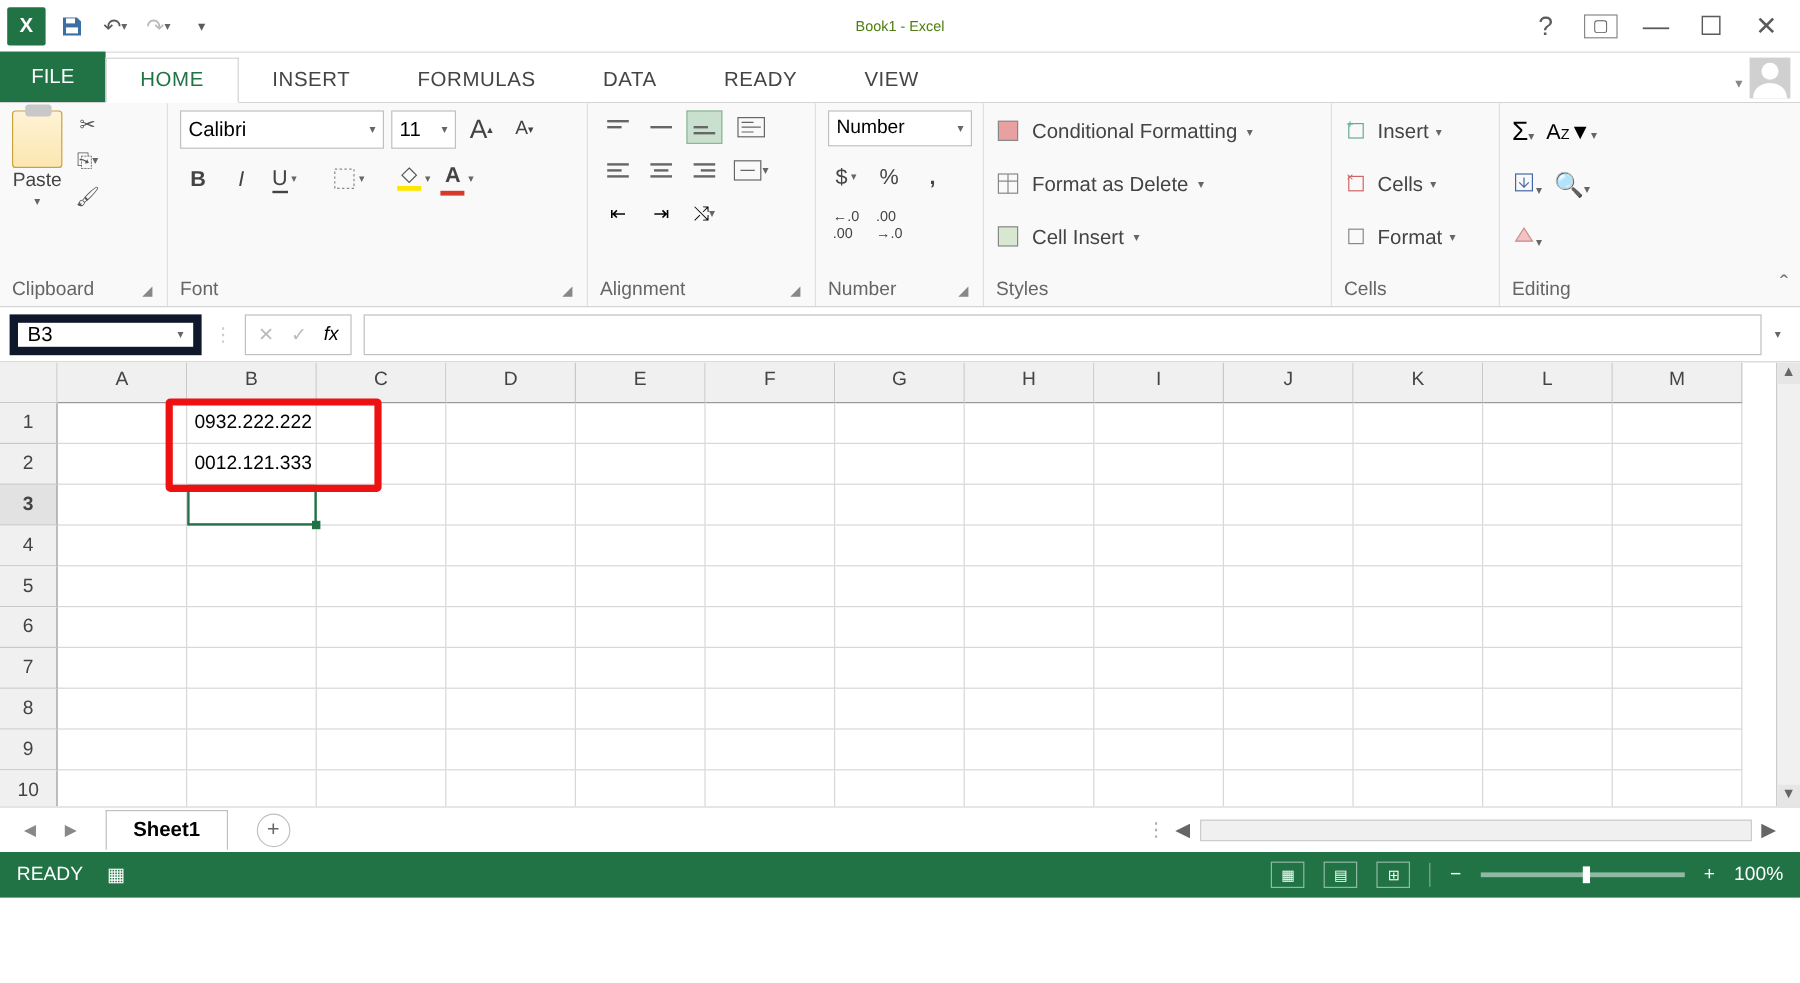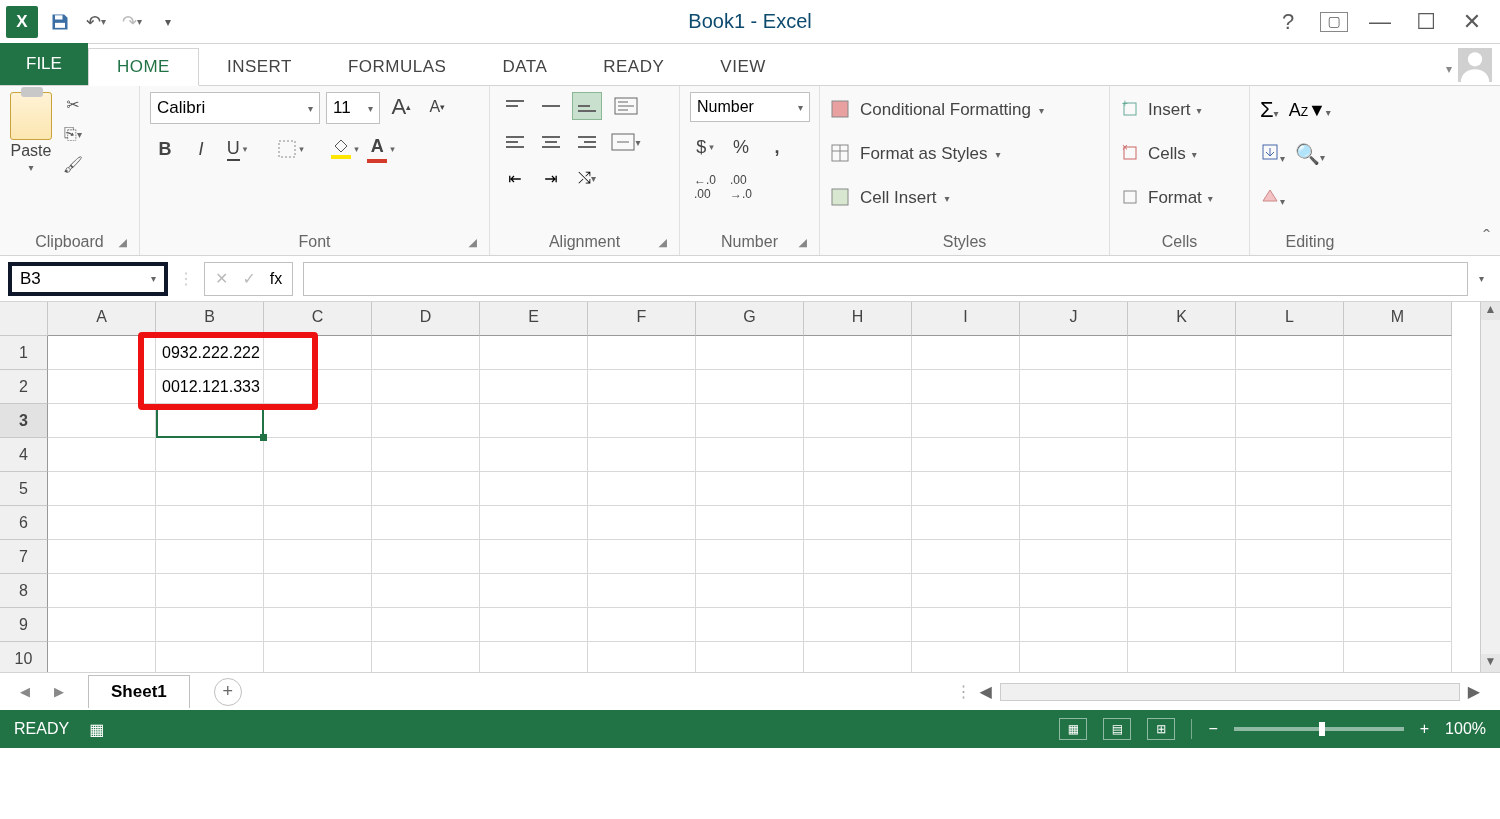--- a/index.html
+++ b/index.html
@@ -4,42 +4,42 @@
 <style>
   * { box-sizing: border-box; margin: 0; padding: 0; font-family: "Segoe UI", Tahoma, sans-serif; }
   body { width: 1500px; height: 819px; background: #fff; overflow: hidden; position: relative; }
 
   
   .title-bar { height: 44px; background: #fff; border-bottom: 1px solid #d4d4d4; display: flex; align-items: center; position: relative; }
   .title-left { display: flex; align-items: center; gap: 8px; padding-left: 6px; }
   .excel-logo { width: 32px; height: 32px; background: #217346; color: #fff; display: flex; align-items: center; justify-content: center; font-weight: bold; font-size: 17px; border-radius: 2px; }
   .qat-btn { width: 28px; height: 28px; display: flex; align-items: center; justify-content: center; color: #5a5a5a; font-size: 18px; }
   .qat-btn svg { fill: #5a5a5a; }
-  .title-center { position: absolute; left: 50%; transform: translateX(-50%); font-size: 20px; color: #0c4a6e; }
+  .title-center { position: absolute; left: 50%; transform: translateX(-50%); font-size: 12px; color: #4d7c0f; }
   .title-right { margin-left: auto; display: flex; align-items: center; gap: 18px; padding-right: 14px; }
   .win-btn { font-size: 22px; color: #5a5a5a; width: 28px; text-align: center; }
 
   
   .ribbon-tabs { height: 42px; background: #fff; display: flex; align-items: flex-end; border-bottom: 1px solid #d4d4d4; position: relative; }
   .tab-file { background: #217346; color: #fff; padding: 10px 26px; font-size: 17px; height: 42px; display: flex; align-items: center; }
   .tab { padding: 8px 28px 8px 28px; font-size: 17px; color: #444; letter-spacing: 0.5px; }
   .tab.active { background: #fff; border: 1px solid #d4d4d4; border-bottom: 1px solid #fff; color: #217346; margin-bottom: -1px; }
   .user-icon { position: absolute; right: 8px; top: 4px; width: 34px; height: 34px; background: #d0d0d0; }
   .share-dd { position:absolute; right:48px; top:18px; color:#888; font-size:12px;}
 
   
   .ribbon { height: 170px; background: #f9f9f9; border-bottom: 1px solid #d4d4d4; display: flex; }
   .group { border-right: 1px solid #e0e0e0; padding: 6px 10px 2px 10px; display: flex; flex-direction: column; position: relative; }
   .group-body { flex: 1; display: flex; gap: 8px; }
-  .group-label { text-align: center; font-size: 16px; color: #666; padding: 4px 0 2px 0; position: relative; }
+  .group-label { font-size: 16px; color: #666; padding: 4px 0 2px 0; position: relative; }
   .dlg-launch { position: absolute; right: 2px; bottom: 4px; font-size: 11px; color: #888; }
   .collapse-ribbon { position:absolute; right:10px; bottom:6px; font-size:20px; color:#777; }
 
   .col { display: flex; flex-direction: column; gap: 6px; align-items: flex-start; }
-  .row { display: flex; gap: 6px; }
+  .row { display: flex; gap: 6px; align-items: center; }
 
   .paste-big { display: flex; flex-direction: column; align-items: center; gap: 2px; }
   .paste-icon { width: 42px; height: 48px; border: 1px solid #c8a23a; background: linear-gradient(#fff3d6,#fce6b0); border-radius: 3px; position: relative; }
   .paste-icon::before { content:""; position:absolute; top:-6px; left:10px; width:22px; height:10px; background:#c8c8c8; border-radius:3px;}
   .paste-label { font-size: 16px; color: #444; }
   .mini { width: 26px; height: 24px; display: flex; align-items: center; justify-content: center; font-size: 16px; color: #555; }
 
   .font-name { width: 170px; height: 32px; border: 1px solid #c0c0c0; background: #fff; font-size: 17px; padding: 2px 6px; display:flex; align-items:center; justify-content:space-between;}
   .font-size { width: 54px; height: 32px; border: 1px solid #c0c0c0; background: #fff; font-size: 17px; padding: 2px 6px; display:flex; align-items:center; justify-content:space-between;}
   .dd-caret { font-size: 10px; color: #666; }
@@ -59,21 +59,21 @@
 
   .style-item { display:flex; align-items:center; gap:8px; font-size:17px; color:#444; height:36px;}
   .style-icon { width:22px; height:22px; }
 
   .cell-item { display:flex; align-items:center; gap:6px; font-size:17px; color:#444; height:36px;}
 
   .edit-row { display:flex; align-items:center; gap:10px; height:36px;}
 
   
   .fx-row { height: 46px; border-bottom: 1px solid #d4d4d4; display:flex; align-items:center; padding:6px 8px; gap:10px;}
-  .name-box { width:160px; height:34px; border:4px solid #0f172a; display:flex; align-items:center; justify-content:space-between; padding:0 8px; font-size:17px;}
+  .name-box { width:160px; height:34px; border:7px solid #0f172a; display:flex; align-items:center; justify-content:space-between; padding:0 8px; font-size:17px;}
   .fx-btn-group { display:flex; align-items:center; gap:14px; border:1px solid #c0c0c0; height:34px; padding:0 10px;}
   .fx-input { flex:1; height:34px; border:1px solid #c0c0c0; background:#fff; margin-right:24px;}
   .fx-expand { position:absolute; right:16px; }
 
   
   .grid-area { position: relative; height: 370px; overflow:hidden;}
   .grid { display:grid; grid-template-columns: 48px repeat(13, 108px); grid-auto-rows: 34px; }
   .corner { background:#f0f0f0; border-right:1px solid #c8c8c8; border-bottom:1px solid #c8c8c8;}
   .col-h { background:#f0f0f0; border-right:1px solid #c8c8c8; border-bottom:1px solid #999; text-align:center; font-size:16px; color:#444; line-height:30px;}
   .row-h { background:#f0f0f0; border-right:1px solid #999; border-bottom:1px solid #c8c8c8; text-align:center; font-size:16px; color:#444; line-height:34px;}
@@ -308,21 +308,21 @@
           </svg>
         <span>Conditional Formatting</span>
           <span class="dd-caret">▾</span>
       </div>
       <div class="style-item">
         <svg class="style-icon">
             <rect x="2" y="2" width="16" height="16" fill="none" stroke="#888"></rect>
             <line x1="2" y1="8" x2="18" y2="8" stroke="#888"></line>
             <line x1="10" y1="2" x2="10" y2="18" stroke="#888"></line>
           </svg>
-        <span>Format as Styles</span>
+        <span>Format as Delete</span>
           <span class="dd-caret">▾</span>
       </div>
       <div class="style-item">
         <svg class="style-icon">
             <rect x="2" y="2" width="16" height="16" fill="#d8e8d0" stroke="#888"></rect>
           </svg>
         <span>Cell Insert</span>
           <span class="dd-caret">▾</span>
       </div>
     </div>
@@ -385,21 +385,21 @@
 
 <div class="fx-row" style="position:relative">
   <div class="name-box">
       <span>B3</span>
       <span class="dd-caret">▾</span>
     </div>
   <div style="color:#ccc">⋮</div>
   <div class="fx-btn-group">
     <span style="color:#bbb">✕</span>
     <span style="color:#bbb">✓</span>
-    <span style="">fx</span>
+    <span style="font-style:italic">fx</span>
   </div>
   <div class="fx-input"></div>
   <span class="fx-expand dd-caret">▾</span>
 </div>
 
 <div class="grid-area">
   <div class="grid" id="grid">
       <div class="corner"></div>
       <div class="col-h">A</div>
       <div class="col-h">B</div>

